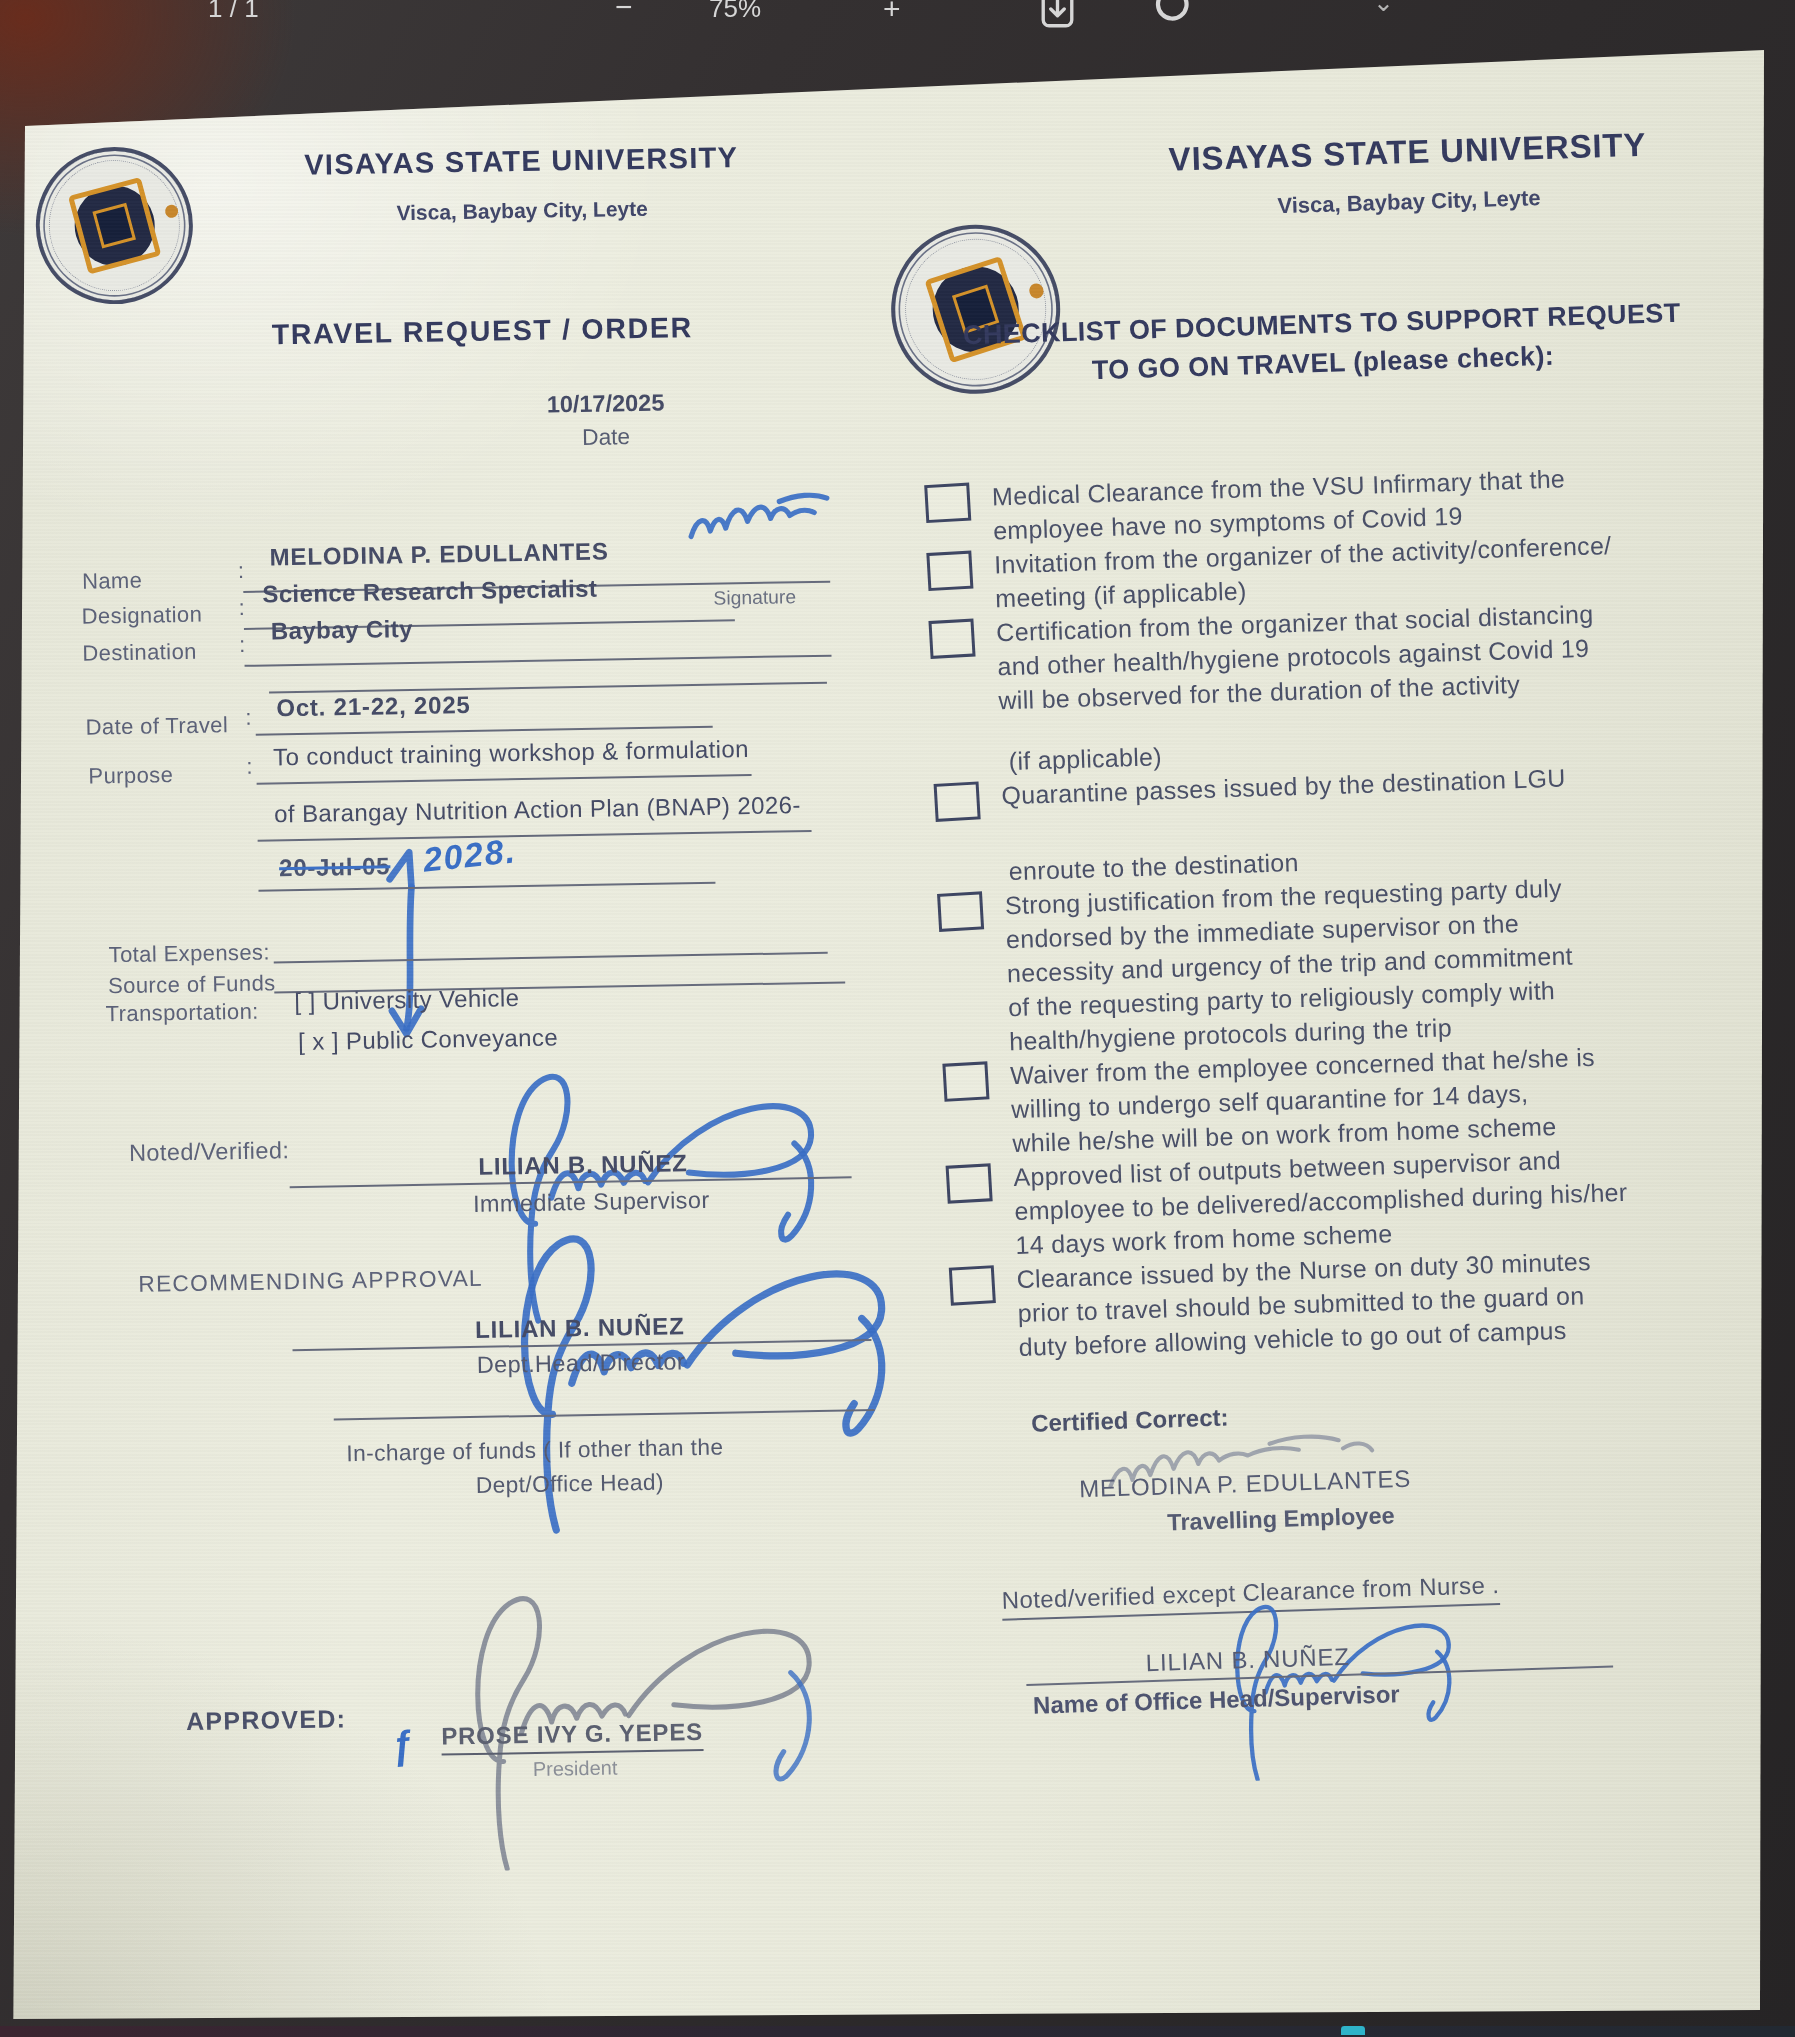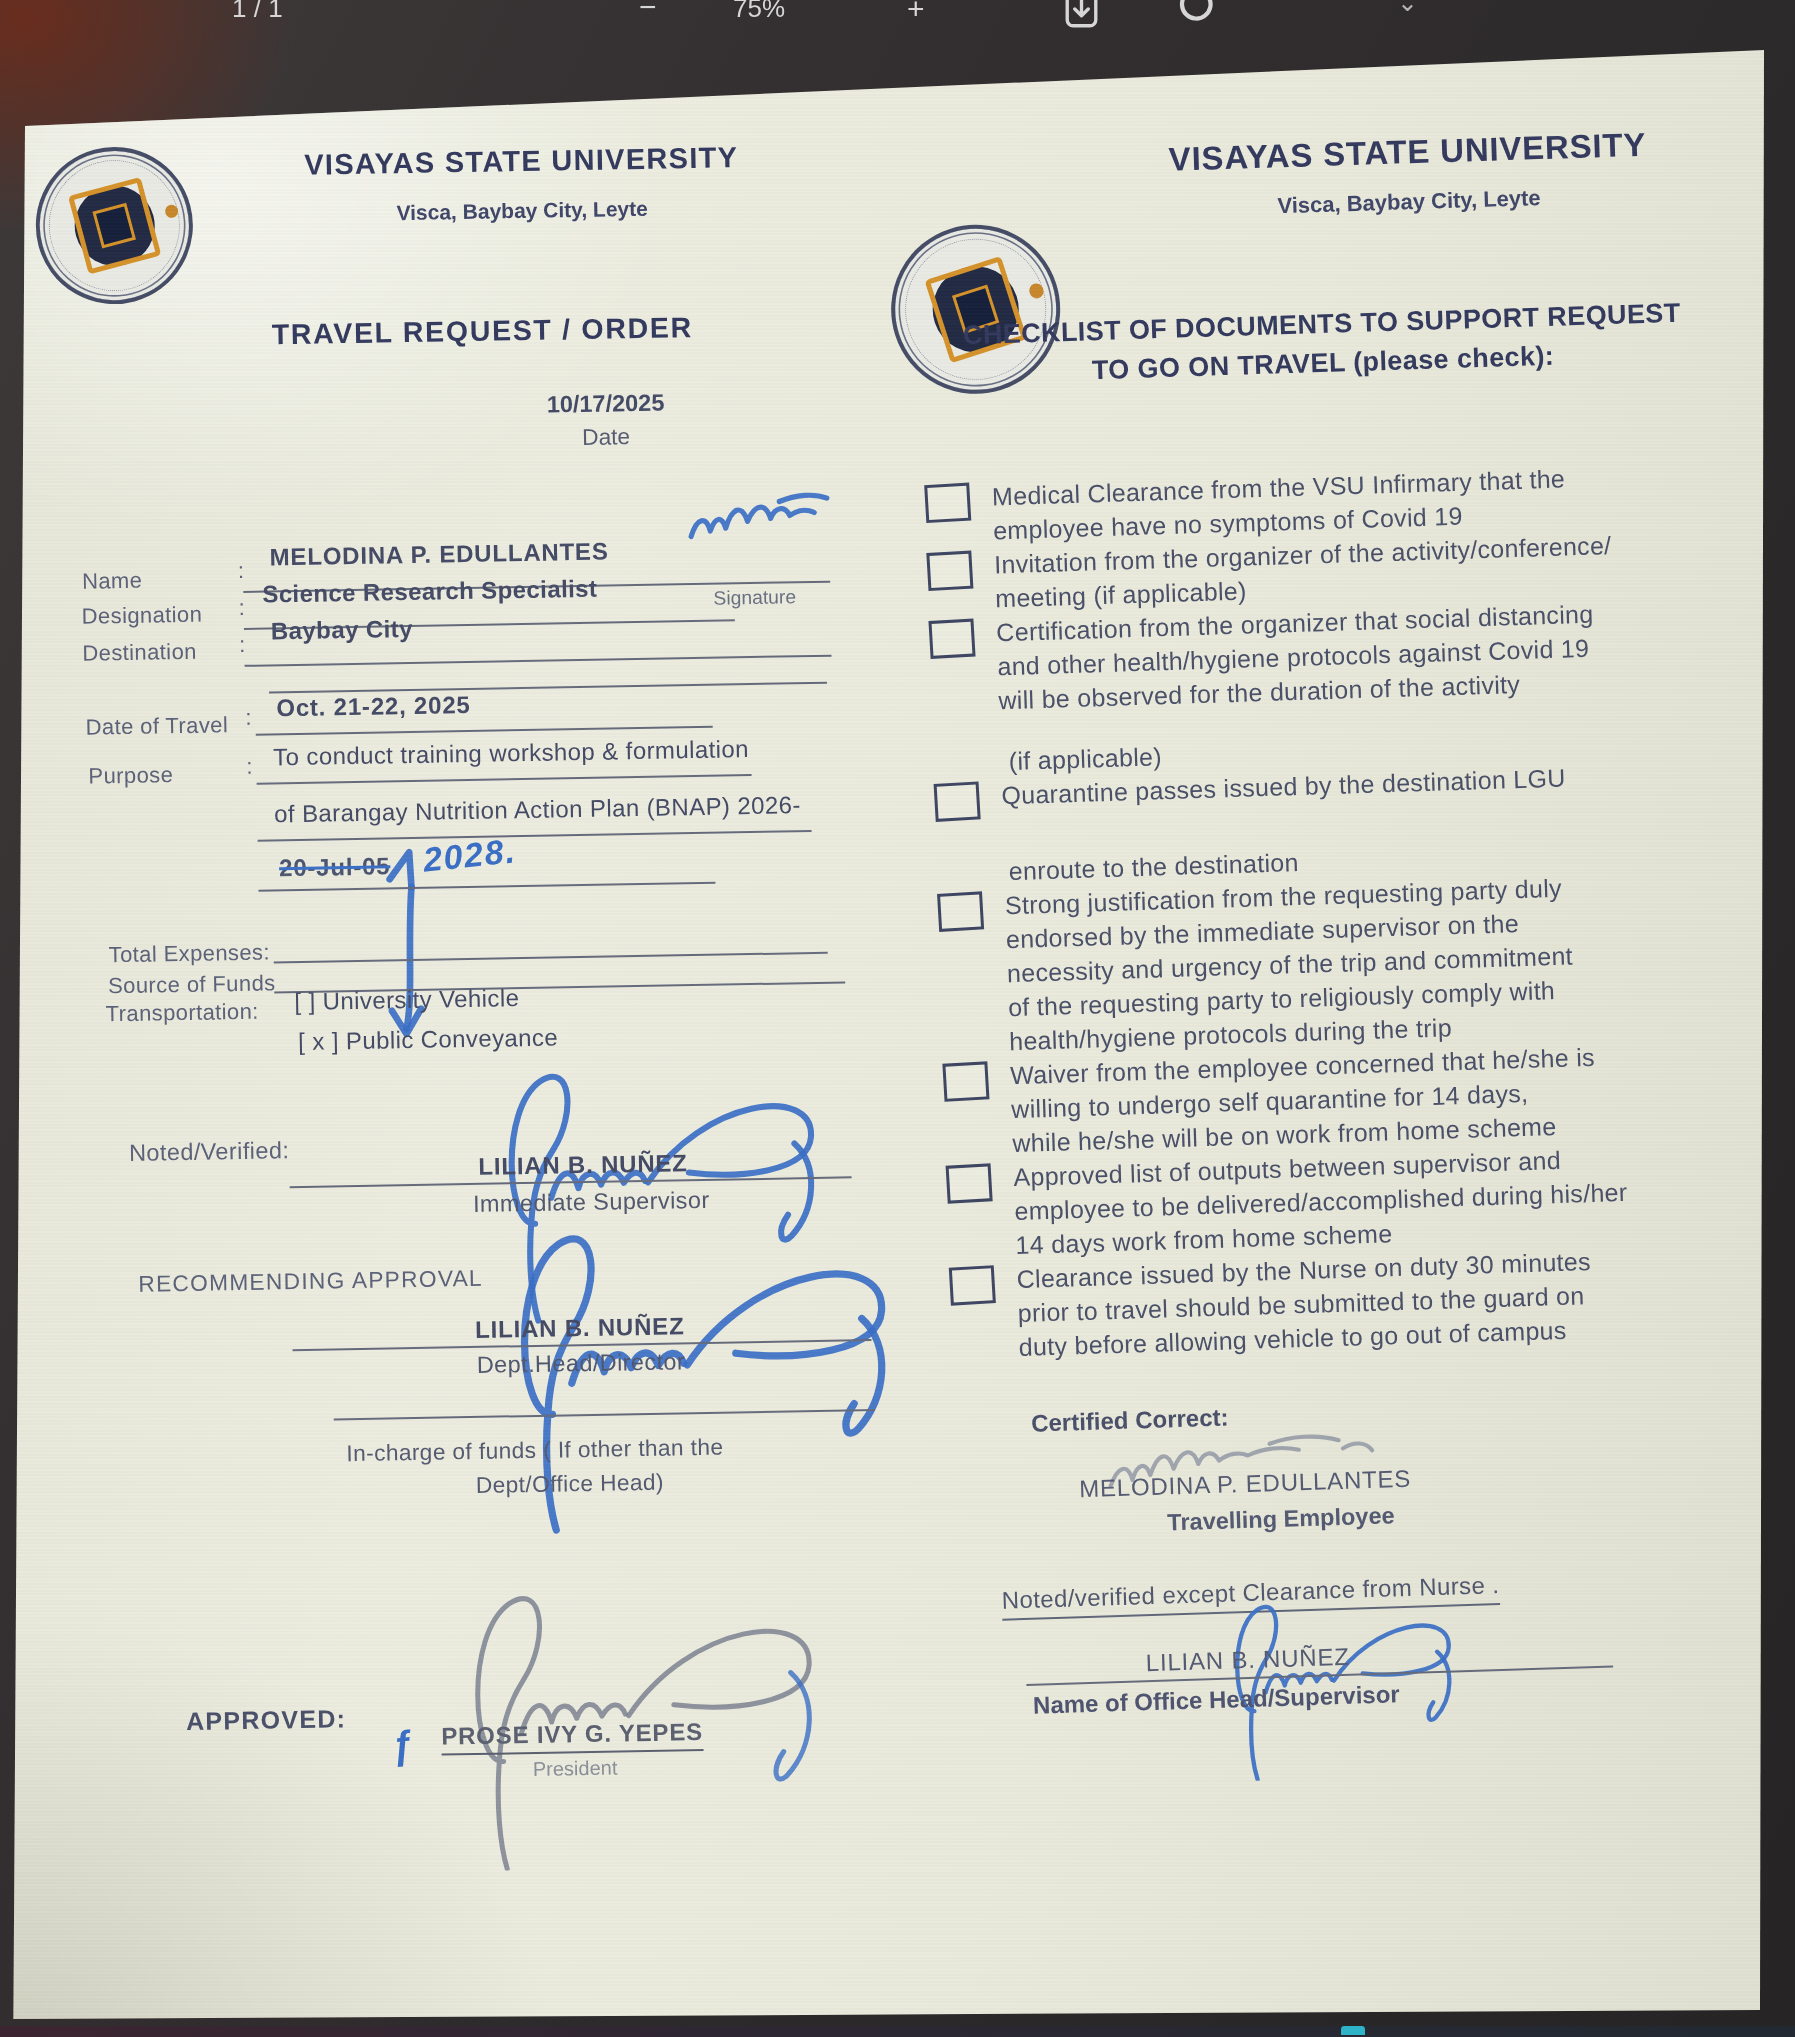--- a/index.html
+++ b/index.html
@@ -50,21 +50,21 @@
   .seal .sq::after{content:"";position:absolute;left:50%;top:50%;width:44%;height:44%;transform:translate(-50%,-50%);border:3.4px solid #d4922a;background:#16203a;}
   .seal .dot{position:absolute;right:6%;top:46%;width:9%;height:9%;border-radius:50%;background:#c8872c;}
   .seal .ring-txt{position:absolute;inset:6%;border-radius:50%;border:1.7px dotted #5a6178;opacity:.6;}
   
   .taskbar{position:absolute;left:0;right:0;bottom:0;height:11px;background:linear-gradient(90deg,#3c2531 0%,#2c2733 45%,#222932 100%);}
   .taskbar .glyph{position:absolute;left:1341px;bottom:1.7px;width:23.5px;height:9.2px;background:#2fb3c9;border-radius:3.4px 3.4px 0 0;}
 </style>
 </head>
 <body>
 
-<div class="abs" style="left:0;top:0;width:1524px;height:50px;margin-left:24px;">
+<div class="abs" style="left:0;top:0;width:1524px;height:50px;">
   <span class="abs tbtxt" style="left:208px;top:-6.7px;">1 / 1</span>
   <span class="abs tbtxt" style="left:615px;top:-10px;font-size:30px;">−</span>
   <span class="abs tbtxt" style="left:709px;top:-6.7px;">75%</span>
   <span class="abs tbtxt" style="left:883px;top:-8.4px;font-size:30px;">+</span>
   <svg class="abs" style="left:1039px;top:-11.7px;" width="37" height="42" viewBox="0 0 44 50">
     <rect x="5" y="5" width="34" height="40" rx="7" fill="none" stroke="#d6d6d6" stroke-width="4"></rect>
     <path d="M22,15 L22,31 M14,25 L22,33 L30,25" fill="none" stroke="#d6d6d6" stroke-width="4" stroke-linecap="round" stroke-linejoin="round"></path>
   </svg>
   <svg class="abs" style="left:1151px;top:-13.4px;" width="42" height="42" viewBox="0 0 50 50">
     <path d="M40,12 A17,17 0 1 1 12,10" fill="none" stroke="#d6d6d6" stroke-width="5" stroke-linecap="round"></path>

